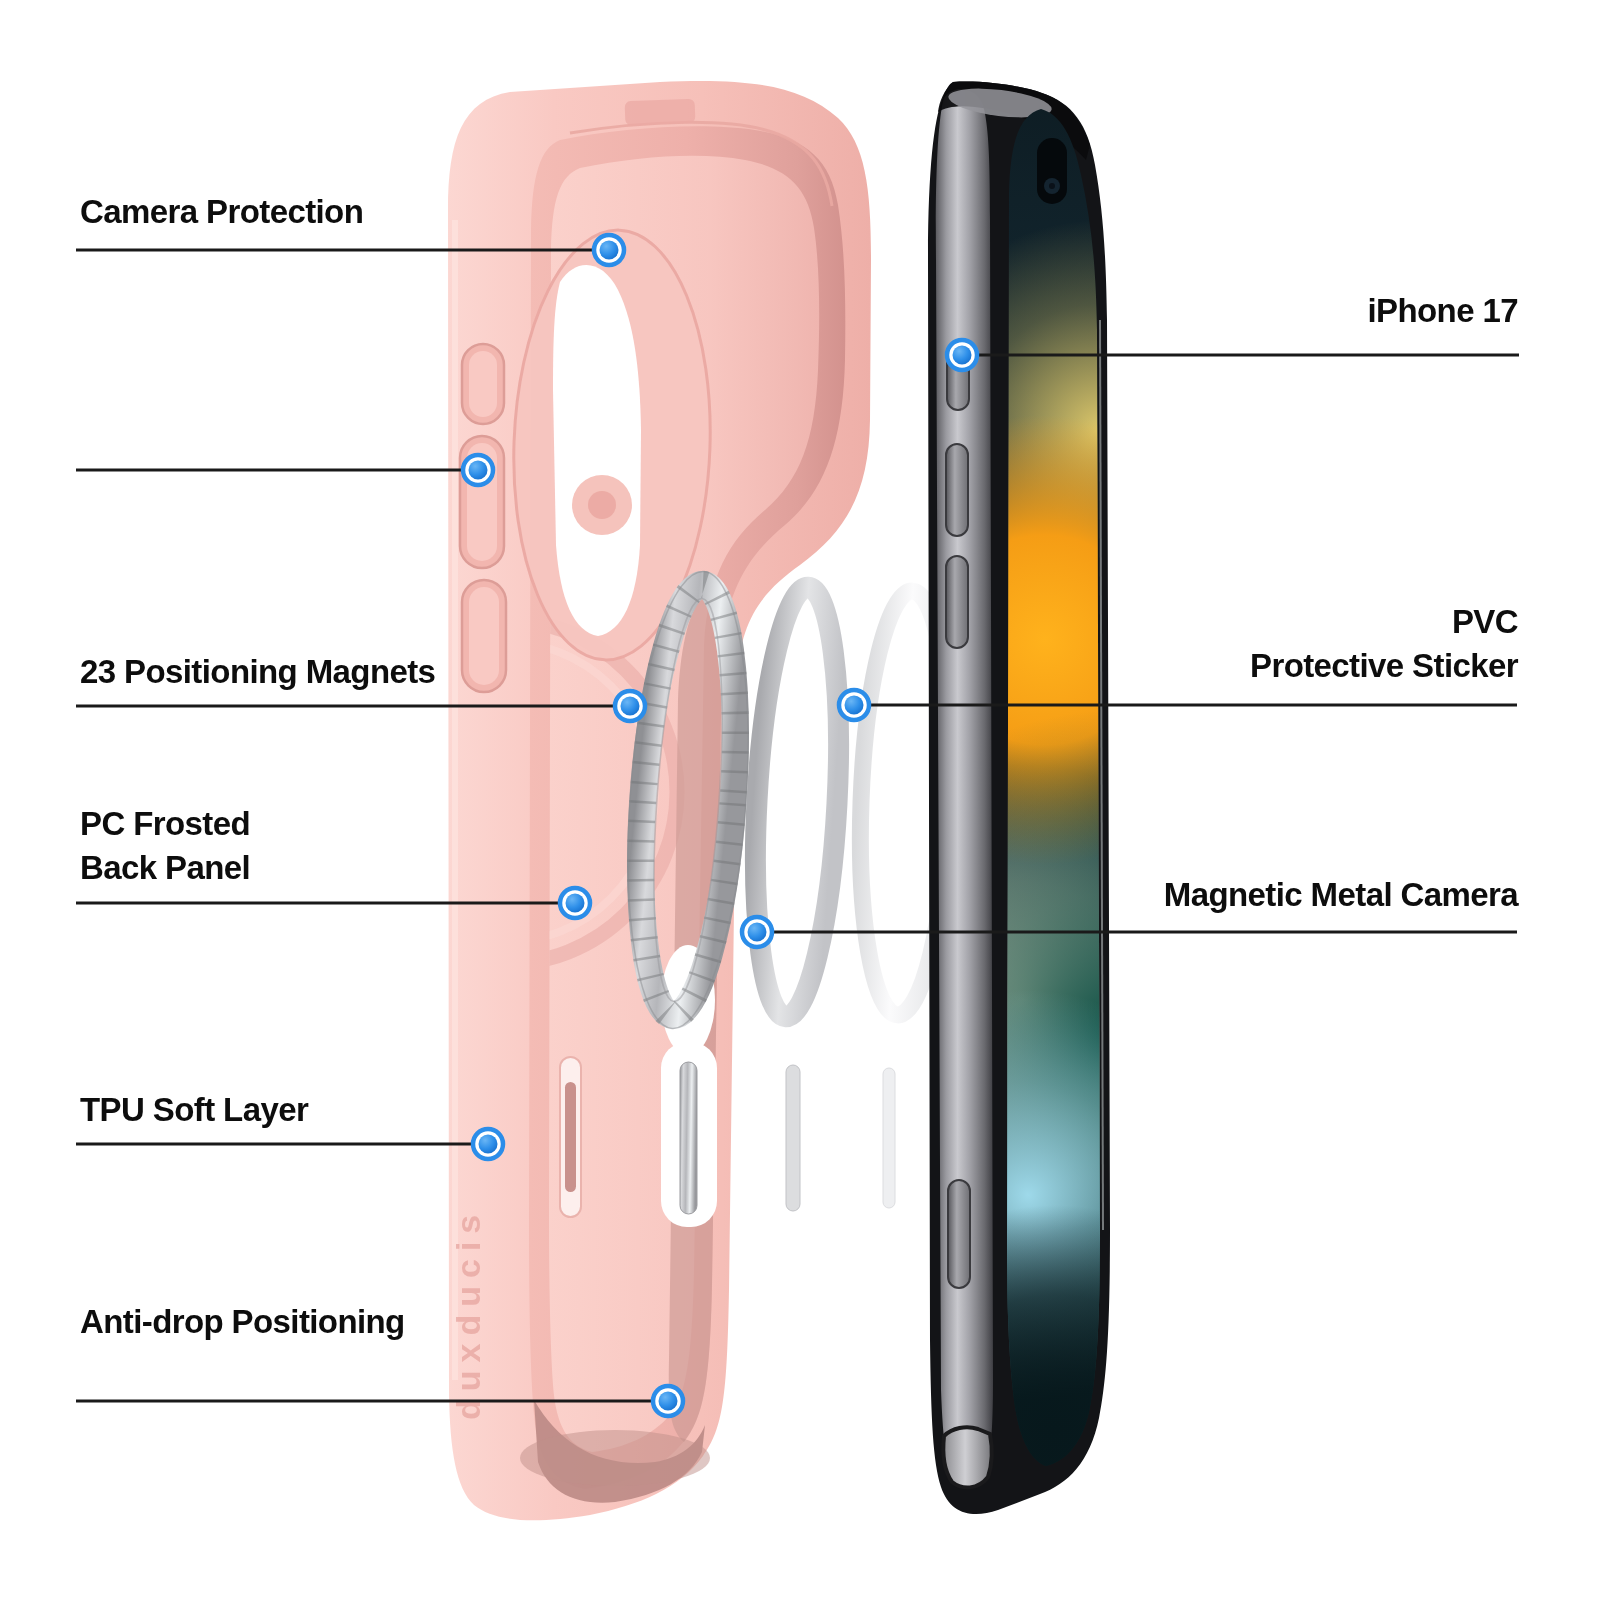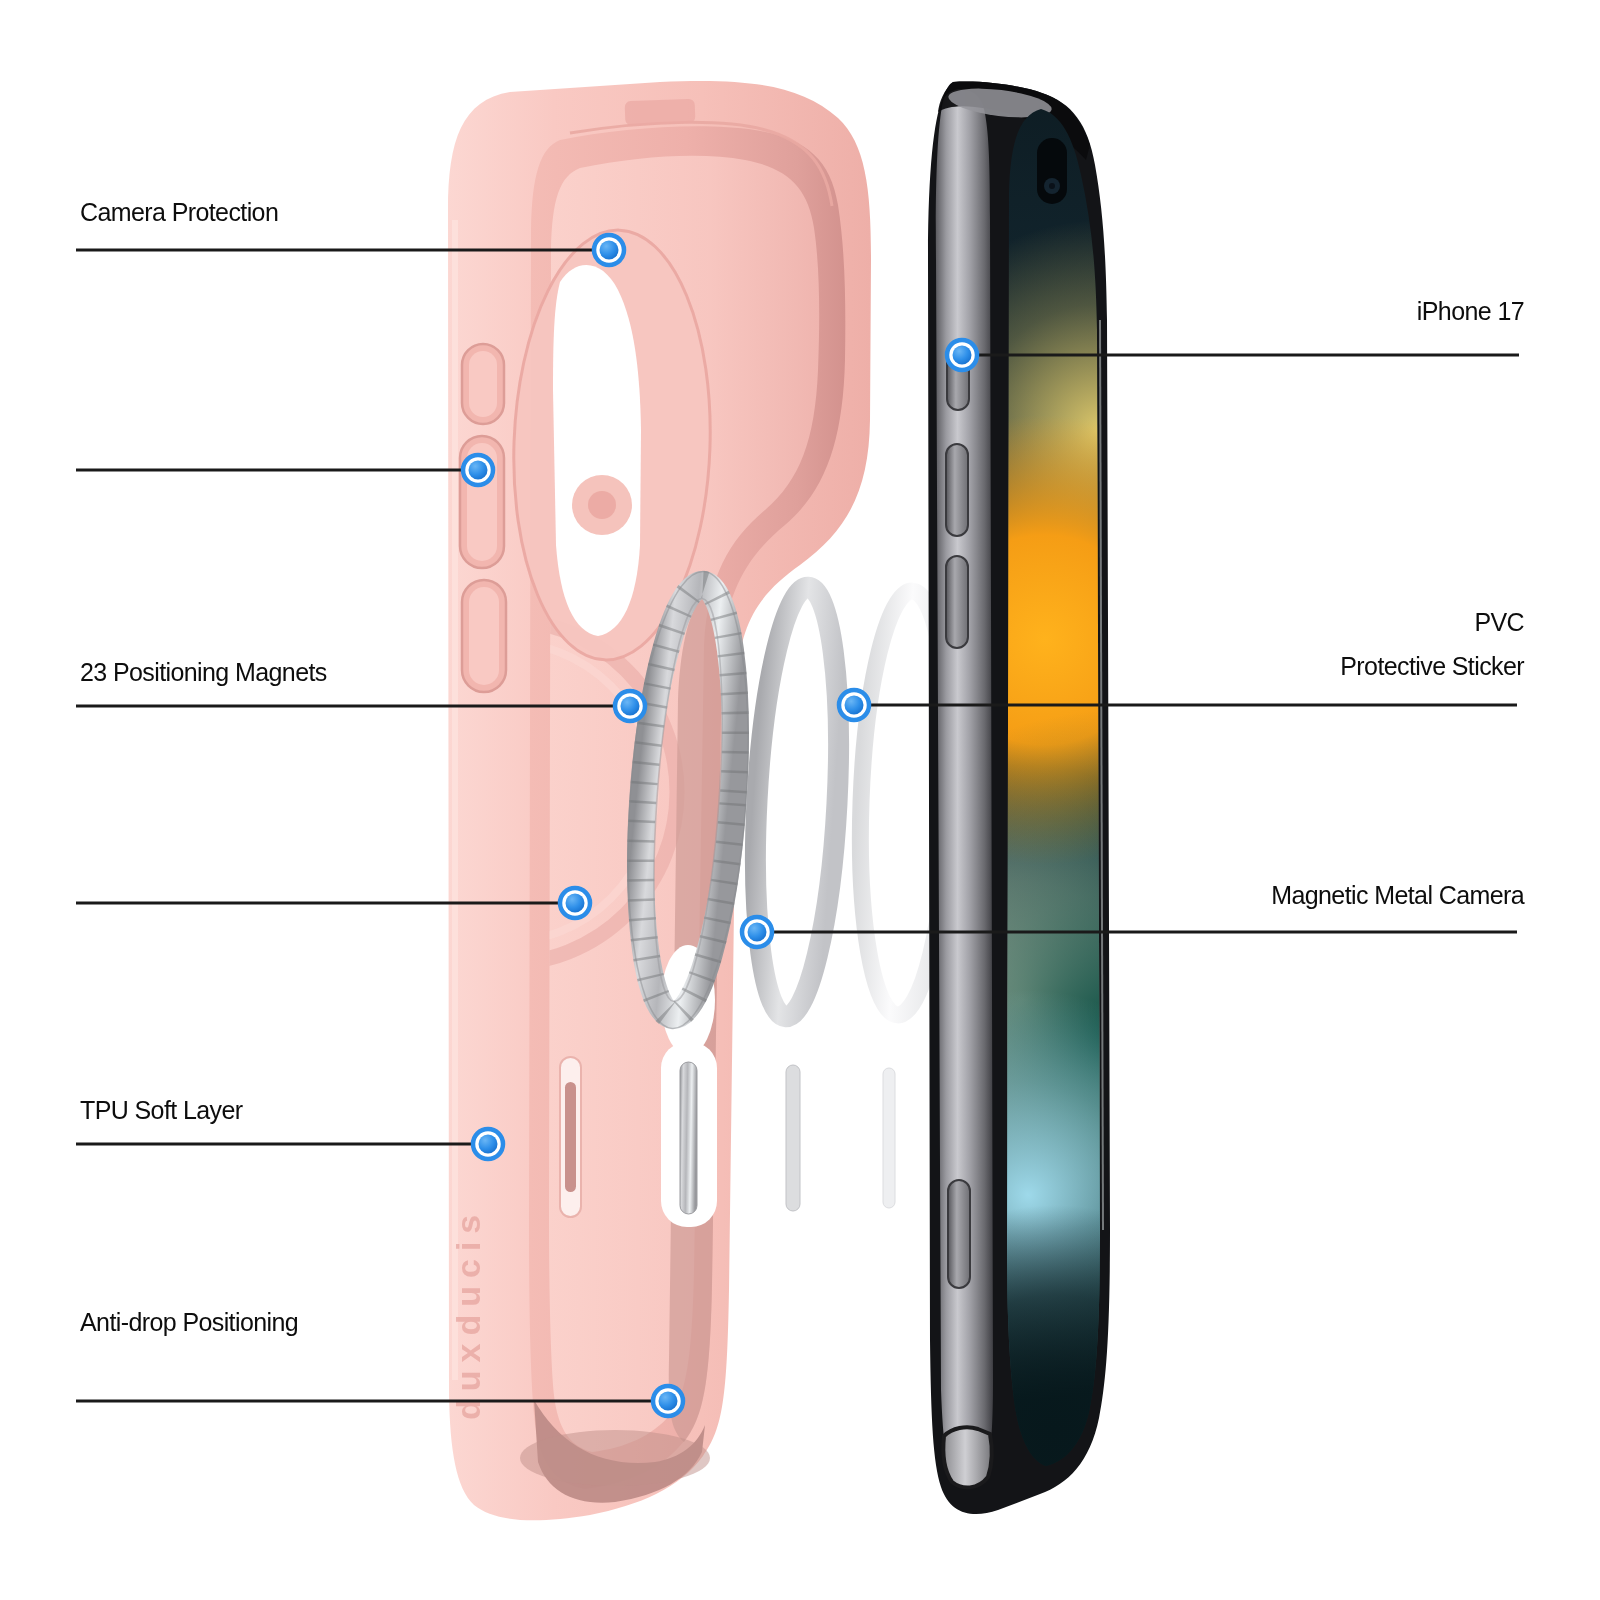--- a/index.html
+++ b/index.html
@@ -1,23 +1,23 @@
 <!DOCTYPE html>
 <html><head>
 <meta charset="utf-8">
 <style>
   html,body{margin:0;padding:0;background:#ffffff;}
   body{width:1600px;height:1600px;position:relative;overflow:hidden;
        font-family:"Liberation Sans",sans-serif;}
   .stage{position:absolute;inset:0;width:1600px;height:1600px;}
   svg.illustration{position:absolute;left:0;top:0;width:1600px;height:1600px;}
-  .callout{position:absolute;color:#0d0d0d;font-size:25px;line-height:44px;
-           font-weight:400;letter-spacing:-0.6px;white-space:nowrap;}
+  .callout{position:absolute;color:#0d0d0d;font-size:33px;line-height:44px;
+           font-weight:700;letter-spacing:-0.6px;white-space:nowrap;}
   .callout.left{left:80px;text-align:left;}
-  .callout.right{right:76px;text-align:right;}
+  .callout.right{right:82px;text-align:right;}
   .co-line{display:block;}
 </style>
 </head>
 <body>
 
 <div class="stage">
 
 <svg class="illustration" viewBox="0 0 1600 1600" xmlns="http://www.w3.org/2000/svg">
   <defs>
     <linearGradient id="gCase" x1="0" y1="0" x2="1" y2="0">
@@ -275,20 +275,24 @@
     </g>
   </g>
 </svg>
 
 <div class="callout left" style="top:190px">
   <span class="co-line">Camera Protection</span>
 </div>
 <div class="callout left" style="top:650px">
   <span class="co-line">23 Positioning Magnets</span>
 </div>
+<div class="callout left" style="top:802px">
+  <span class="co-line">PC Frosted</span>
+  <span class="co-line">Back Panel</span>
+</div>
 <div class="callout left" style="top:1088px">
   <span class="co-line">TPU Soft Layer</span>
 </div>
 <div class="callout left" style="top:1300px">
   <span class="co-line">Anti-drop Positioning</span>
 </div>
 <div class="callout right" style="top:289px">
   <span class="co-line">iPhone 17</span>
 </div>
 <div class="callout right" style="top:600px">

